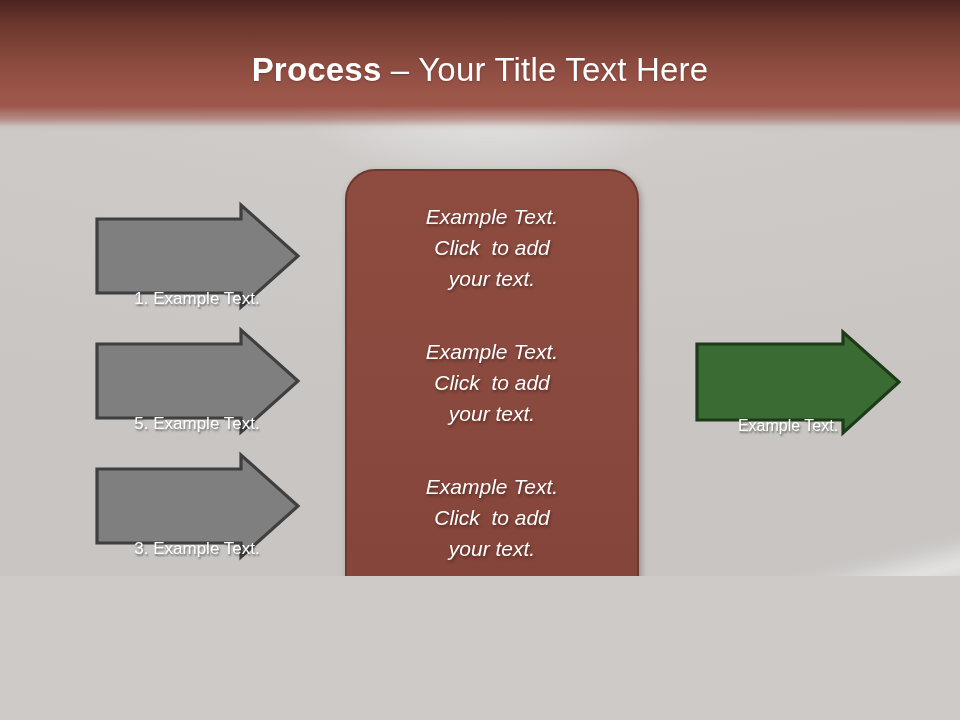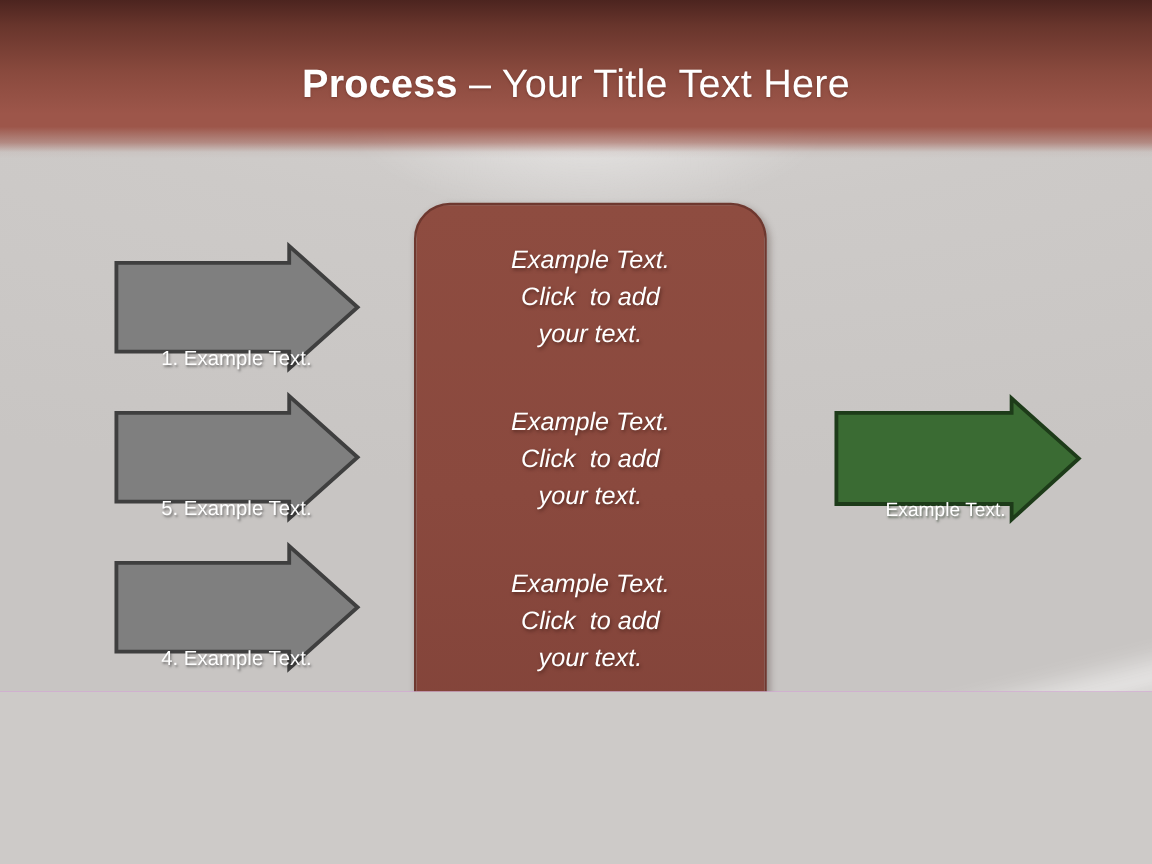--- a/index.html
+++ b/index.html
@@ -14,21 +14,21 @@
     font-family: "Liberation Sans", sans-serif;
     background: #cdcac8;
     position: relative;
   }
 
   #slide {
     position: relative;
     width: 960px;
     height: 576px;
     overflow: hidden;
-    background: #d946ef;
+    background: #6d28d9;
   }
 
   
   .bg-base {
     position: absolute;
     inset: 0;
     background:
       radial-gradient(120% 70% at 50% 0%, #d6d3d1 0%, #cdcac8 45%, #c8c5c3 100%);
   }
   .bg-swoosh {
@@ -195,21 +195,21 @@
     <svg width="205" height="106" viewBox="0 0 205 106">
       <polygon points="2,16 146,16 146,2 203,53 146,104 146,90 2,90" fill="#7f7f7f" stroke="#3f3f3f" stroke-width="3.2" stroke-linejoin="miter"></polygon>
     </svg>
     <div class="arrow-label gray-arrow-label" style="top:42px;">5. Example Text.</div>
   </div>
 
   <div class="arrow" style="left:95px; top:453px;">
     <svg width="205" height="106" viewBox="0 0 205 106">
       <polygon points="2,16 146,16 146,2 203,53 146,104 146,90 2,90" fill="#7f7f7f" stroke="#3f3f3f" stroke-width="3.2" stroke-linejoin="miter"></polygon>
     </svg>
-    <div class="arrow-label gray-arrow-label" style="top:42px;">4. Example Text.</div>
+    <div class="arrow-label gray-arrow-label" style="top:42px;">3. Example Text.</div>
   </div>
 
   <div class="panel">
     <div class="panel-inner">
 
       <div class="panel-block">
         <span class="ln">Example Text.</span>
         <span class="ln">Click  to add</span>
         <span class="ln">your text.</span>
       </div>

